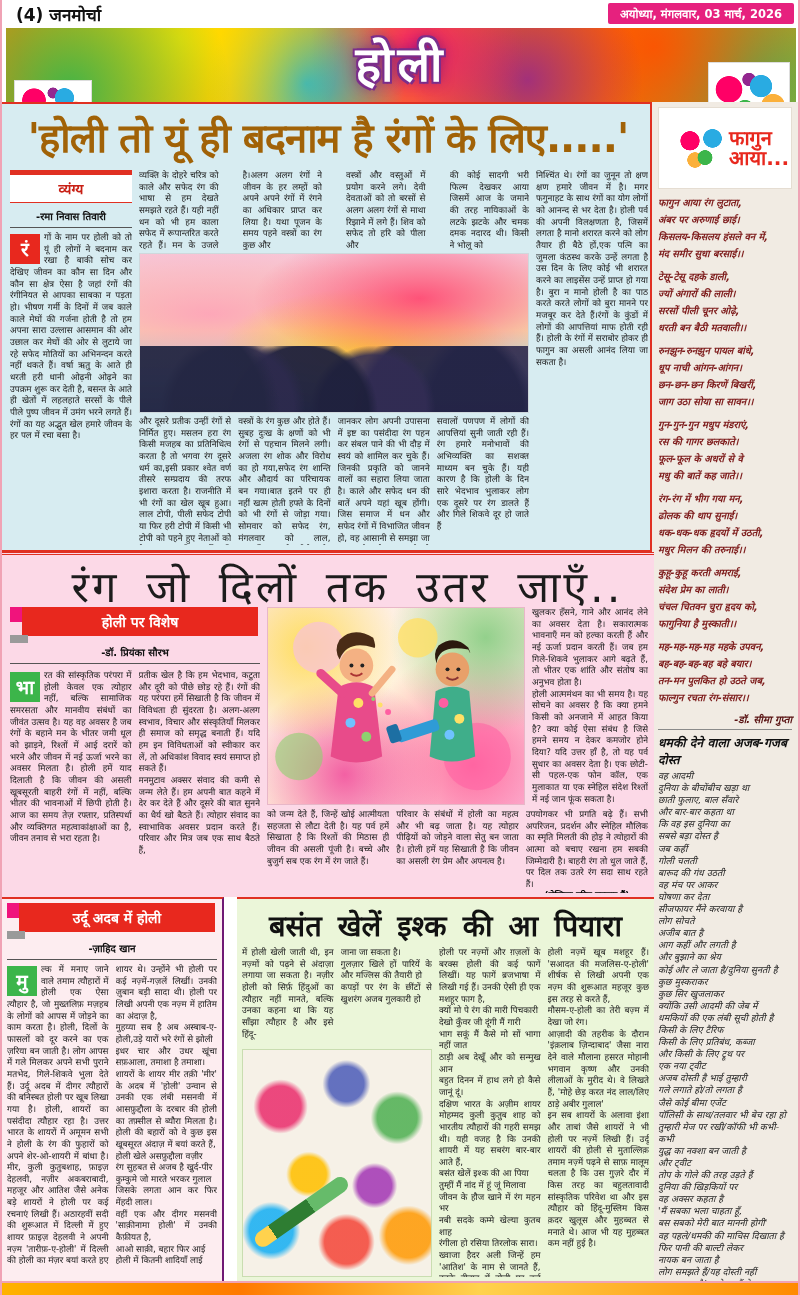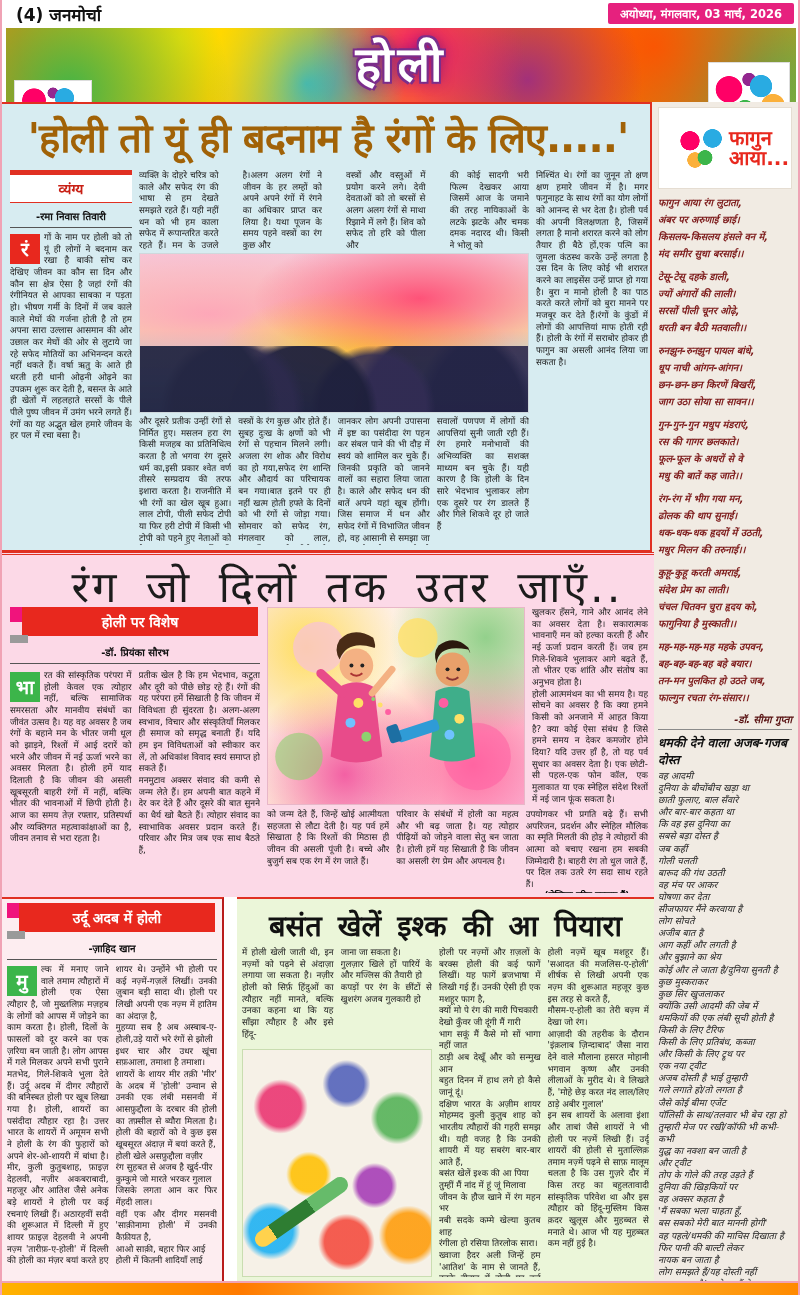--- a/index.html
+++ b/index.html
@@ -100,21 +100,21 @@
       radial-gradient(circle at 15% 20%,rgba(255,220,80,.9),transparent 35%),
       radial-gradient(circle at 85% 15%,rgba(120,200,120,.8),transparent 35%),
       radial-gradient(circle at 80% 80%,rgba(255,70,140,.75),transparent 45%),
       radial-gradient(circle at 30% 85%,rgba(240,60,150,.8),transparent 40%),
       linear-gradient(135deg,#fde9f0,#fff4d9 50%,#fbd5e6);}
   .mid-col-right{flex:1;}
   .mid-row2{flex:1;display:flex;gap:7px;overflow:hidden;margin-top:4px;}
   .mid-row2>div{flex:1;}
   .tagline{font-weight:bold;text-align:center;font-size:8.8px;margin-top:2px;}
   
-  .urdu-section{position:absolute;top:897px;left:0;width:222px;height:386px;background:#fdedf0;box-sizing:border-box;border-top:2px solid #e03022;border-right:2px solid #b91c1c;padding:4px 5px;}
+  .urdu-section{position:absolute;top:897px;left:0;width:222px;height:386px;background:#fdedf0;box-sizing:border-box;border-top:2px solid #e03022;border-right:2px solid #701a75;padding:4px 5px;}
   .urdu-cols{display:flex;gap:7px;height:300px;overflow:hidden;}
   .urdu-cols>div{flex:1;}
   
   .basant-section{position:absolute;top:897px;left:235px;width:417px;height:420px;background:#ebf6d9;box-sizing:border-box;border-top:2px solid #e03022;padding:2px 5px;}
   .basant-headline{text-align:center;font-size:29px;font-weight:bold;color:#111;word-spacing:6px;padding:4px 0 3px;}
   .basant-body{display:flex;gap:7px;height:330px;overflow:hidden;}
   .b-left{width:190px;flex:none;display:flex;flex-direction:column;}
   .b-left-cols{height:98px;display:flex;gap:7px;overflow:hidden;flex:none;}
   .b-left-cols>div{flex:1;}
   .hands-photo{flex:1;margin-top:4px;position:relative;overflow:hidden;border:1px solid #c9ddb0;

